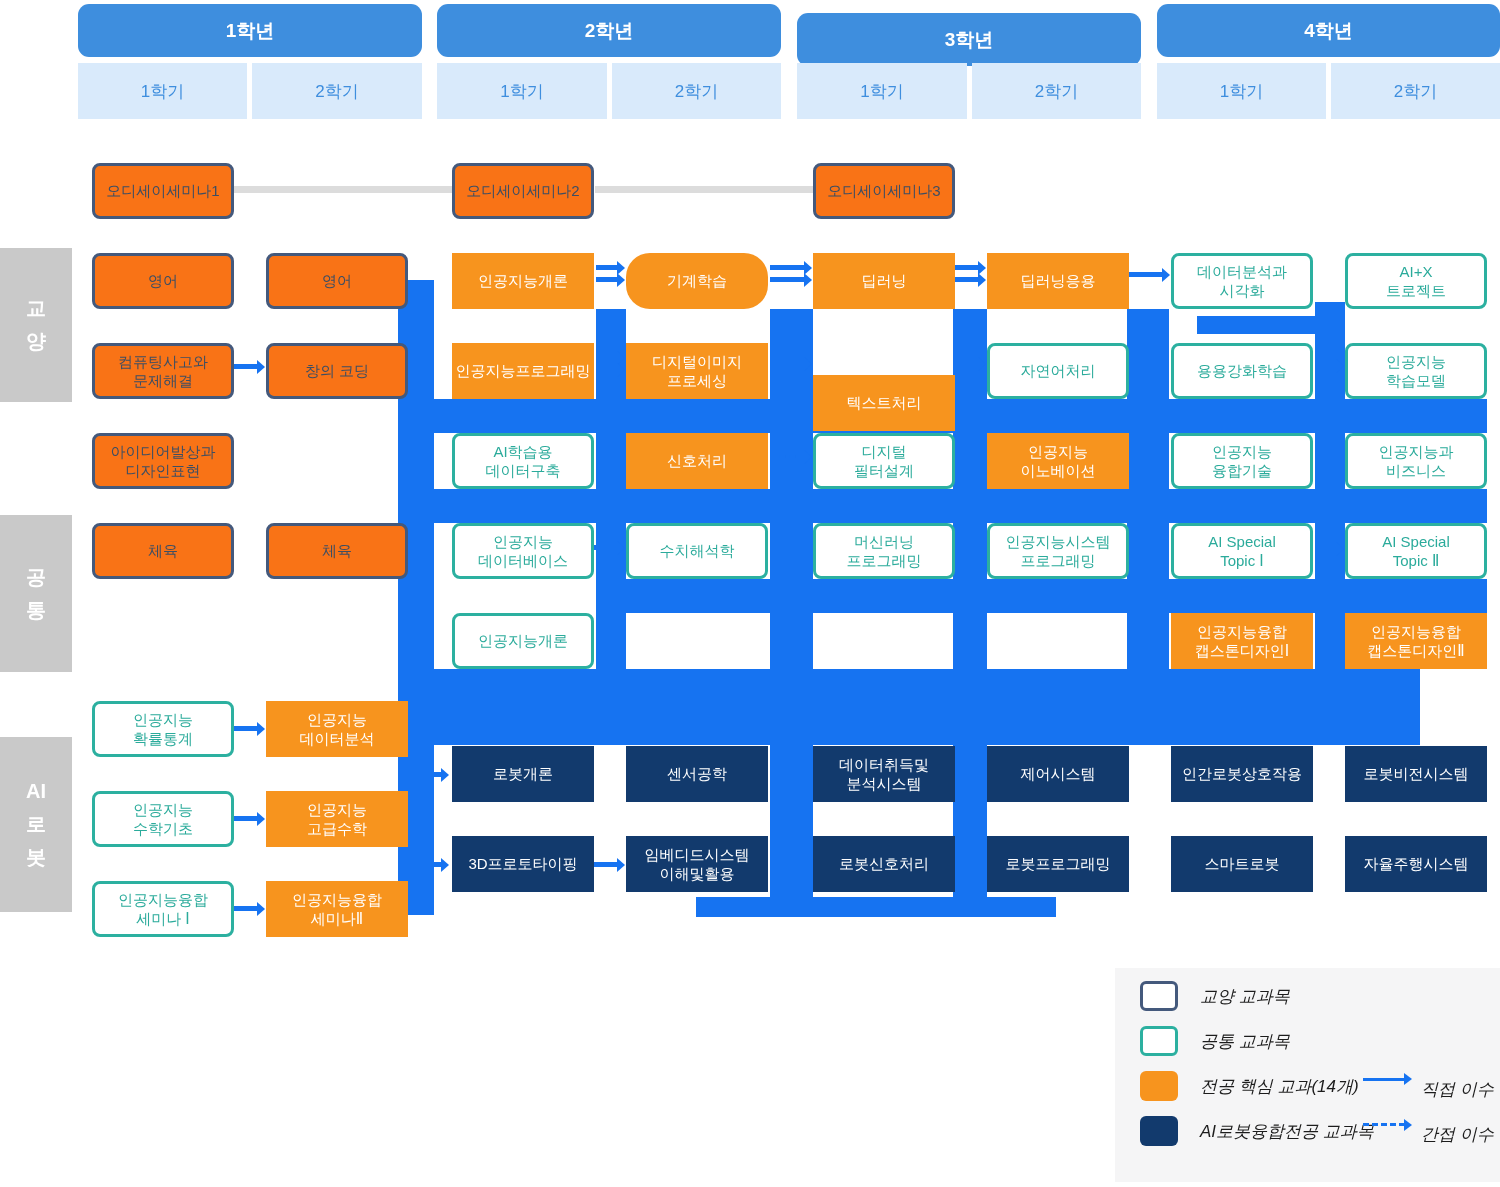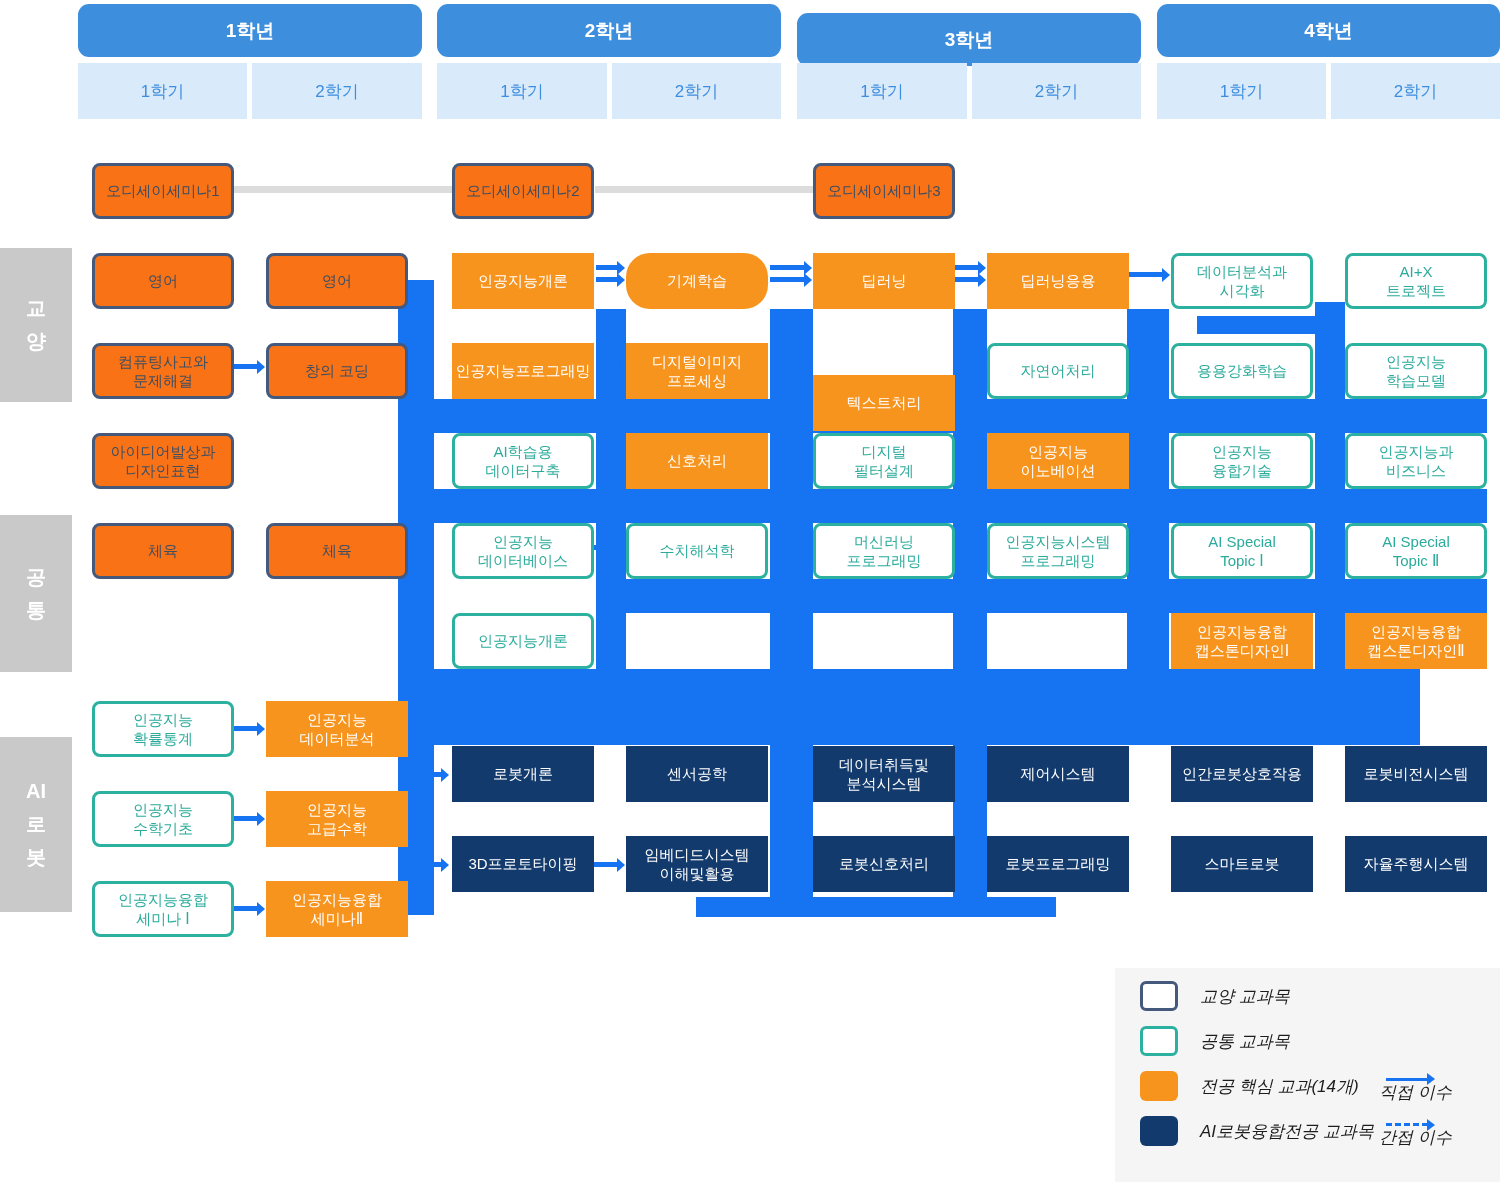--- a/index.html
+++ b/index.html
@@ -52,21 +52,21 @@
 
   
   #legend{position:absolute;background:var(--legend-bg);z-index:3;}
   .lg-item{position:absolute;display:flex;align-items:center;}
   .lg-swatch{width:38px;height:30px;border-radius:6px;box-sizing:border-box;flex:0 0 auto;}
   .lg-swatch.gy{background:#fff;border:3px solid var(--gy-border);}
   .lg-swatch.common{background:#fff;border:3px solid var(--common-border);}
   .lg-swatch.core{background:var(--core-orange);}
   .lg-swatch.robot{background:var(--robot-navy);}
   .lg-label{margin-left:22px;font-size:17px;color:#1c1c1c;white-space:nowrap;}
-  .lg-arrow{position:absolute;display:flex;align-items:center;flex-direction:column;}
+  .lg-arrow{position:absolute;display:flex;}
   .lg-line{position:relative;width:42px;height:3px;background:var(--conn);}
   .lg-line.dashed{background:none;height:0;border-top:3px dashed var(--conn);}
   .lg-line::after{content:"";position:absolute;right:-7px;top:-5px;
     border-top:6px solid transparent;border-bottom:6px solid transparent;border-left:8px solid var(--conn);}
   .lg-line.dashed::after{top:-7px;}
   .lg-arrow .lg-label{margin-left:16px;}
 </style>
 </head>
 <body>
 

